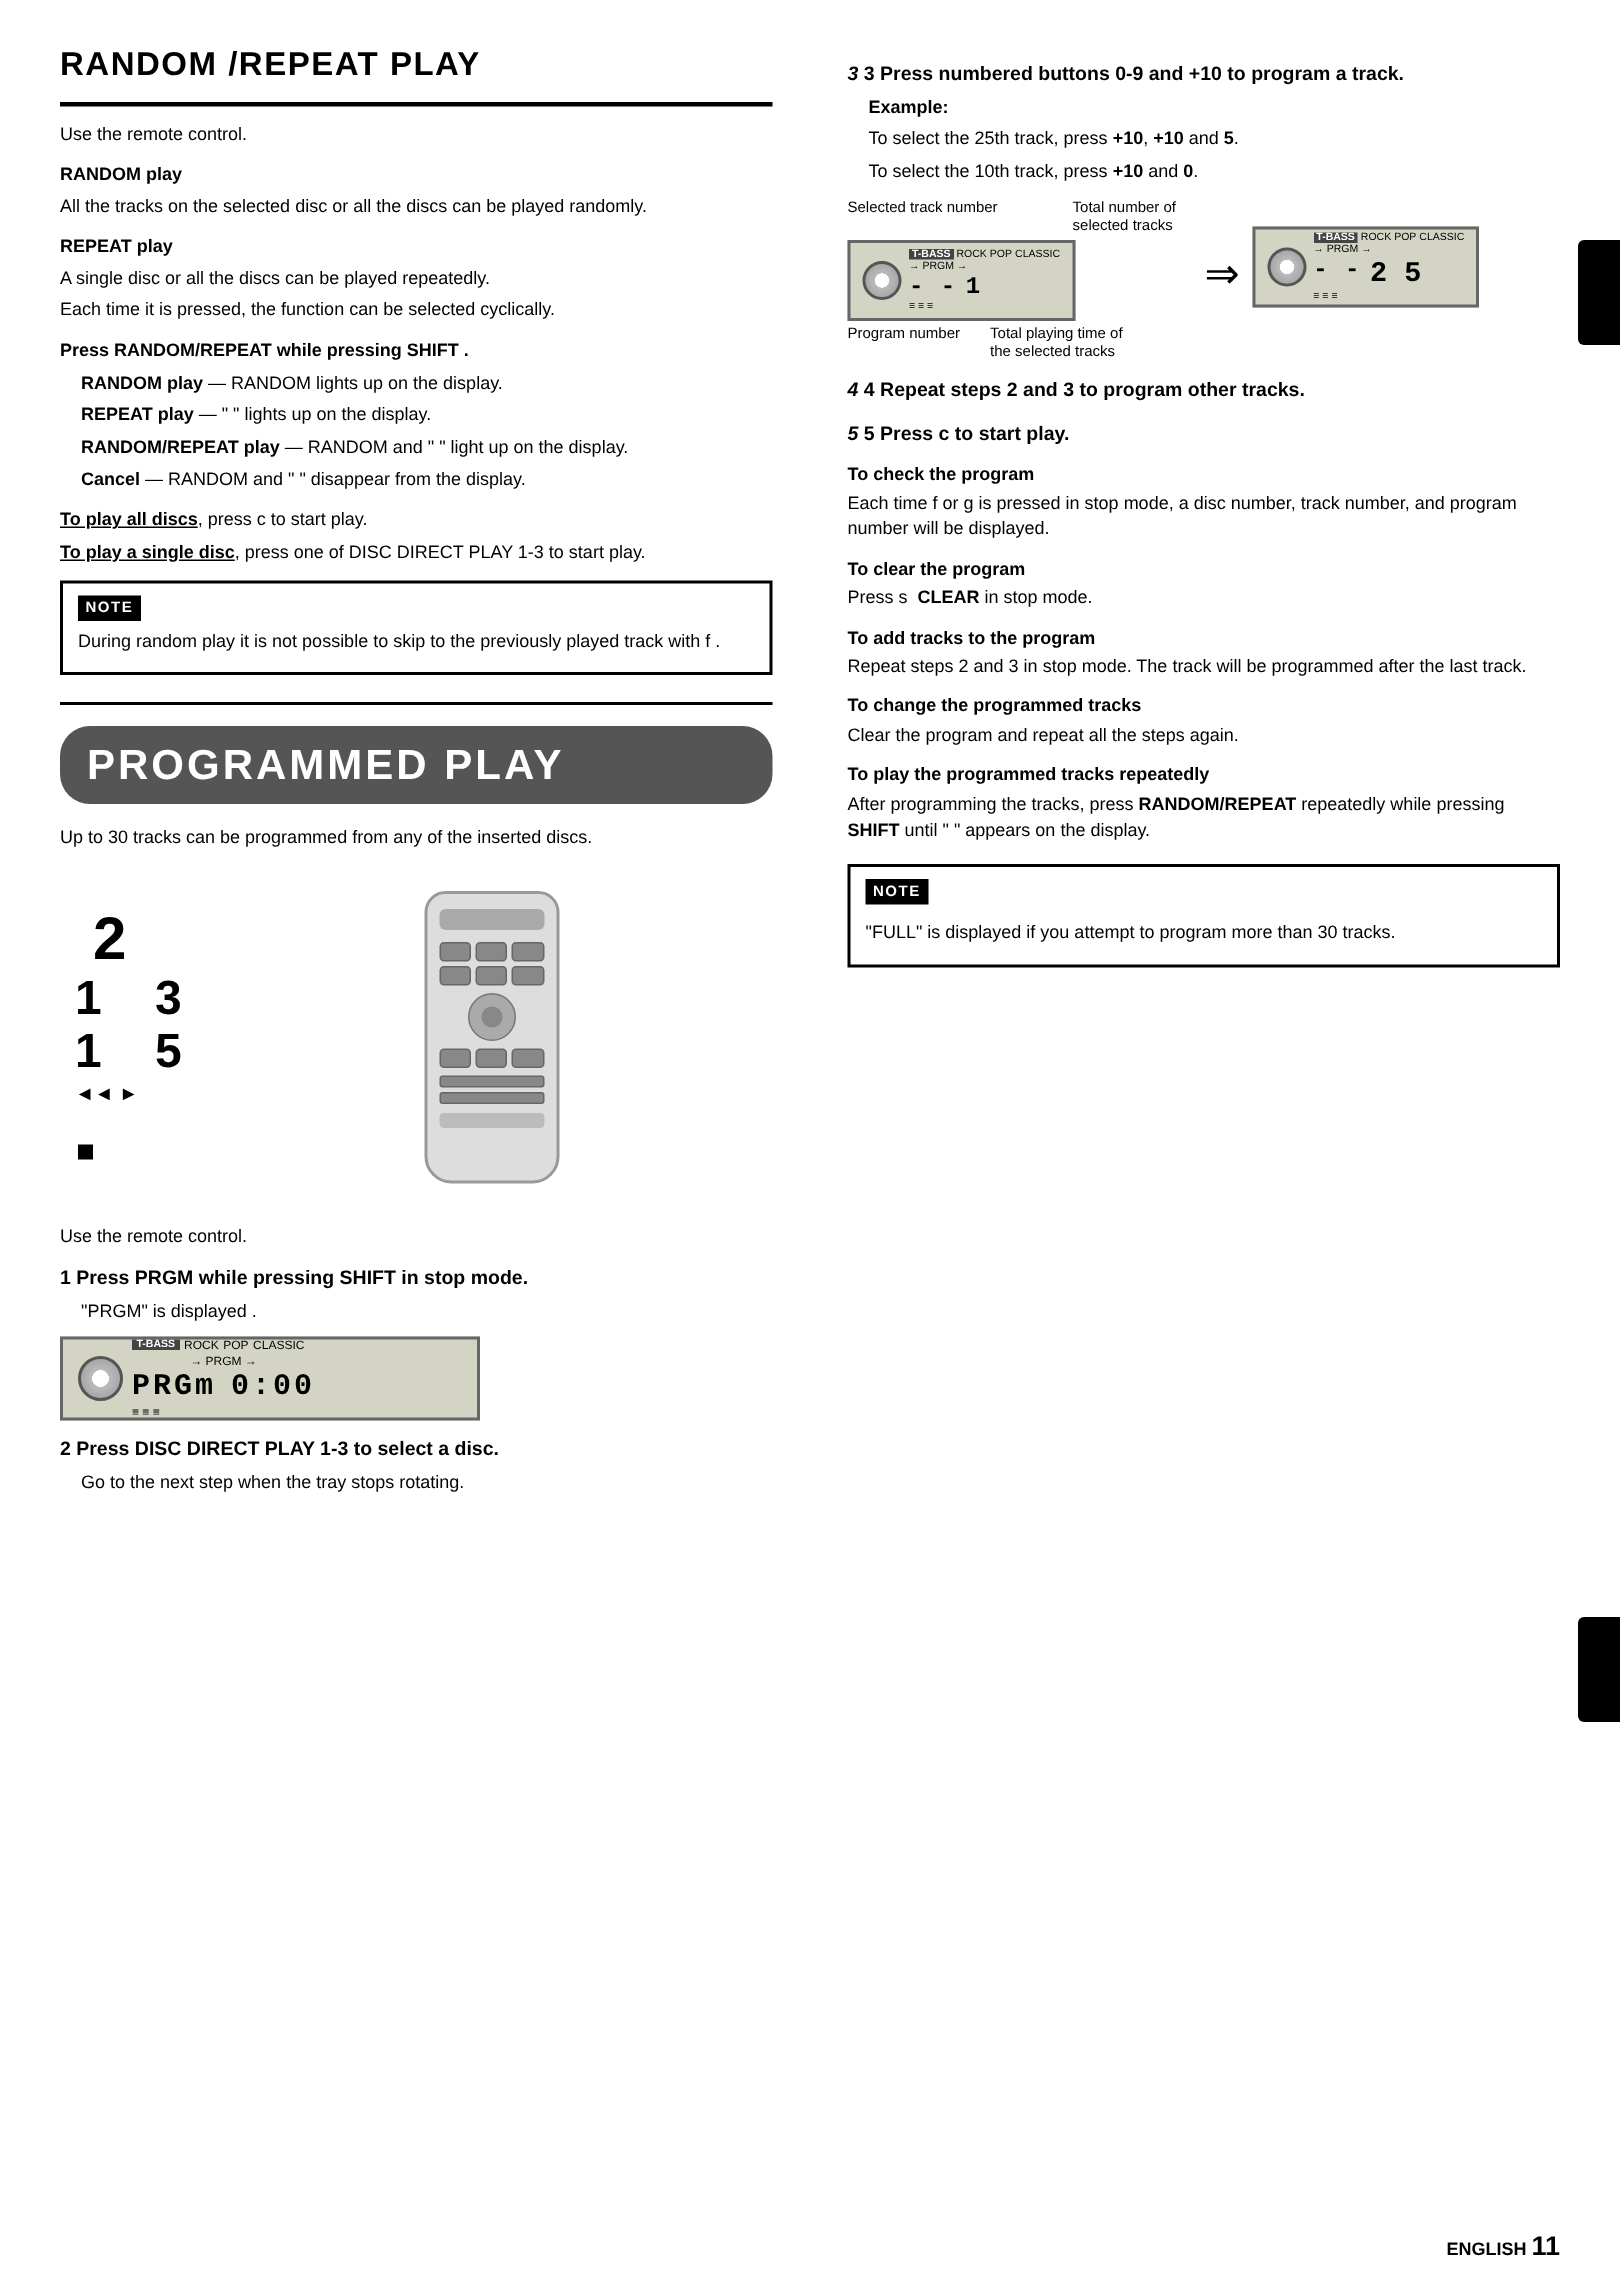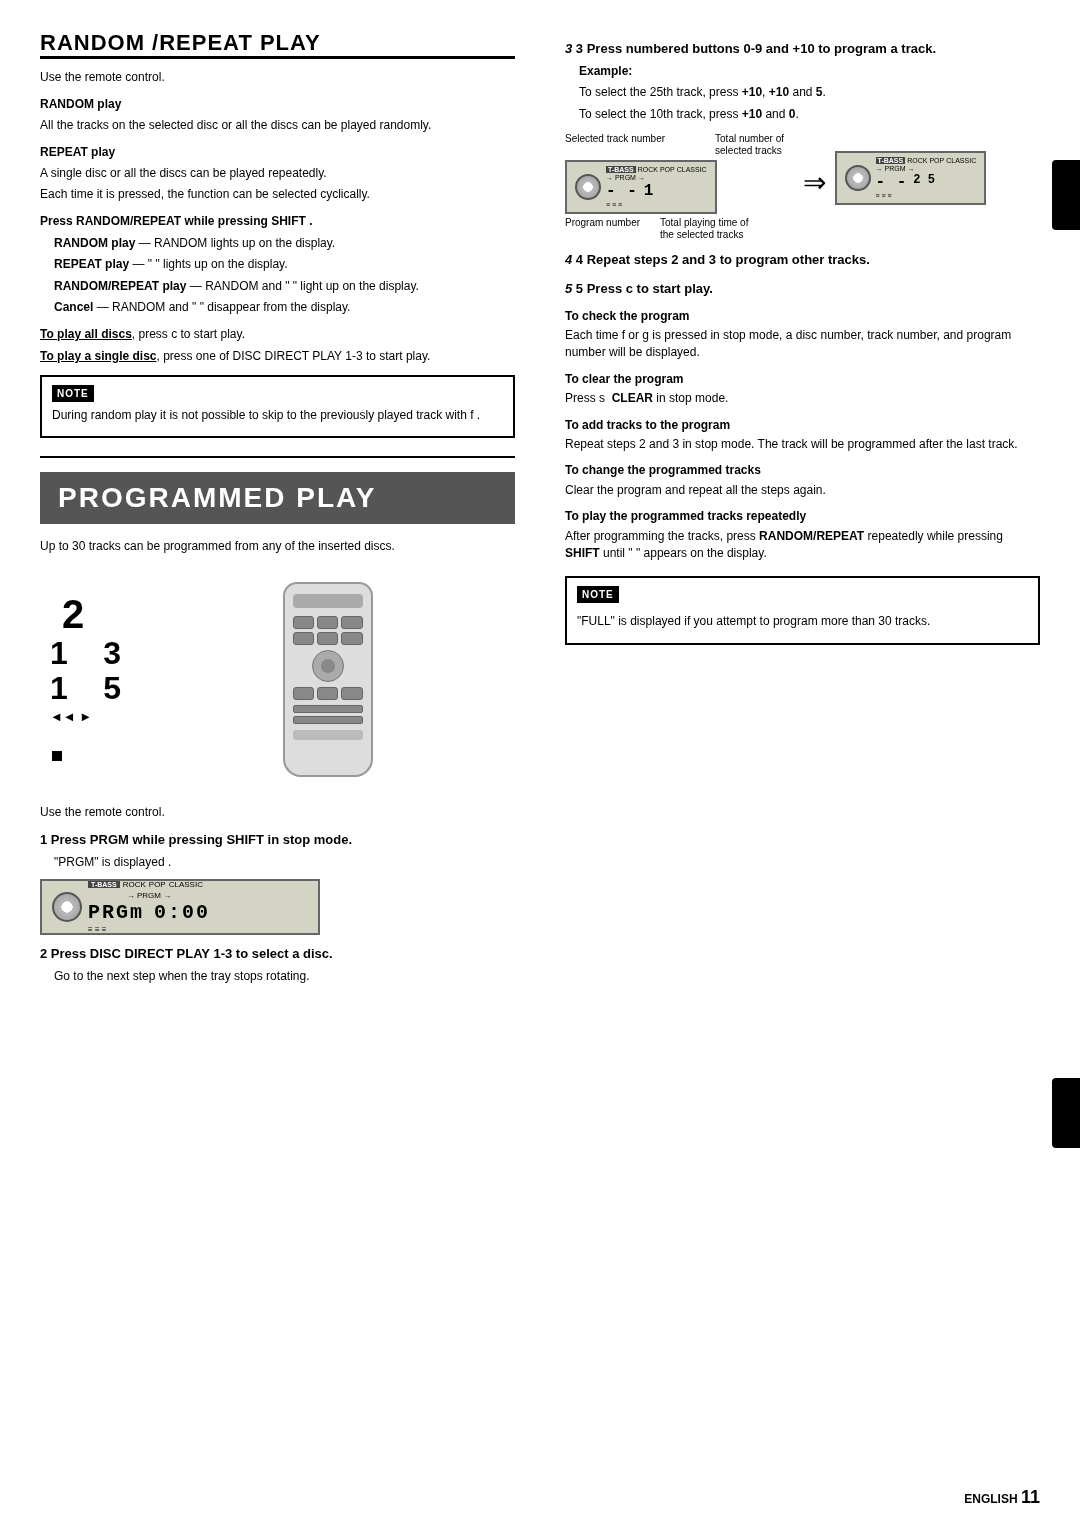--- a/index.html
+++ b/index.html
@@ -19,34 +19,35 @@
       gap: 0 30px;
       width: 100%;
     }
     .left-col { padding-right: 10px; }
     .right-col { padding-left: 10px; }
 
     h1.section-title {
       font-size: 22px;
       font-weight: 900;
       border-bottom: 3px solid #000;
-      padding-bottom: 0;
+      padding-bottom: 12px;
       margin-bottom: 10px;
       text-transform: uppercase;
       letter-spacing: 1px;
     }
     .programmed-title {
       background: #555;
       color: #fff;
       font-size: 28px;
       font-weight: 900;
       padding: 10px 18px;
       margin-bottom: 14px;
       text-transform: uppercase;
       letter-spacing: 2px;
+      border-radius: 20px;
     }
     .subtitle {
       font-size: 12px;
       font-weight: 700;
       margin-bottom: 3px;
       margin-top: 10px;
     }
     p { font-size: 12px; margin-bottom: 4px; line-height: 1.45; }
     .indent { margin-left: 14px; }
     .bold { font-weight: 700; }
@@ -381,21 +382,21 @@
           <div>
             <div style="display:flex;gap:2px;align-items:center;font-size:7px;margin-bottom:1px;">
               <span style="background:#444;color:#fff;padding:0 2px;font-size:7px;font-weight:700;">T-BASS</span>
               <span style="font-size:7px;">ROCK</span>
               <span style="font-size:7px;">POP</span>
               <span style="font-size:7px;">CLASSIC</span>
             </div>
             <div style="font-size:7px;margin-bottom:1px;">→ PRGM →</div>
             <div style="display:flex;gap:6px;">
               <span style="font-family:'Courier New',monospace;font-size:16px;font-weight:900;letter-spacing:1px;">- -</span>
-              <span style="font-family:'Courier New',monospace;font-size:12px;font-weight:900;">2 5</span>
+              <span style="font-family:'Courier New',monospace;font-size:19px;font-weight:900;">2 5</span>
             </div>
             <div style="font-size:7px;margin-top:1px;">≡ ≡ ≡</div>
           </div>
         </div>
       </div>
     </div>
 
     <p class="step-header" style="margin-top:2px;">
       <span class="step-number">4</span>&nbsp;<span class="bold">4  Repeat steps 2 and 3 to program other tracks.</span>
     </p>

